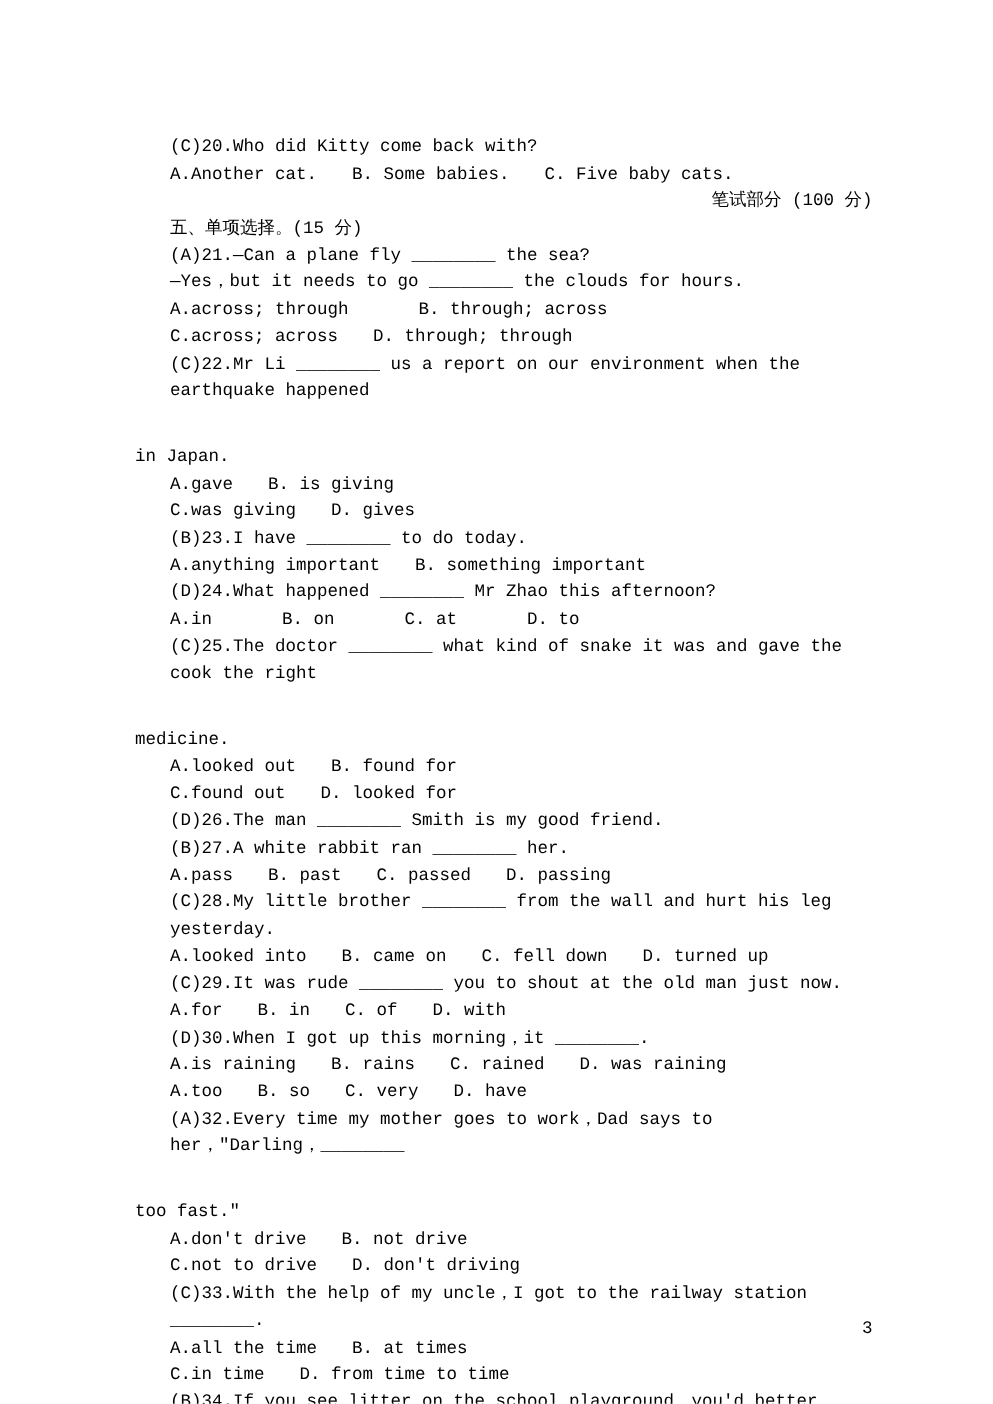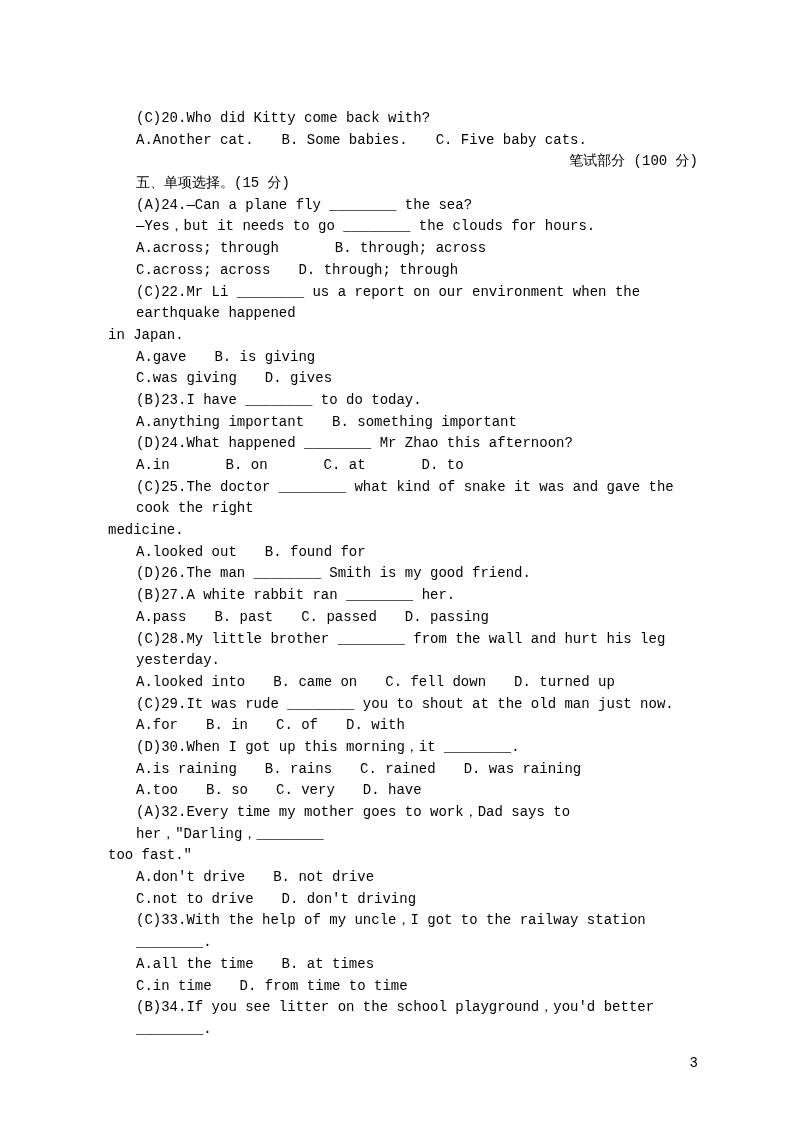--- a/index.html
+++ b/index.html
@@ -15,60 +15,61 @@
     line-height: 1.55;
   }
   .page {
     padding: 108px 96px 72px 108px;
     box-sizing: border-box;
     position: relative;
     height: 100%;
   }
   .line { white-space: pre-wrap; }
   .indent1 { padding-left: 28px; }
-  .indent0 { padding-left: 0; }
+  .indent0 { padding-left: 0; margin-top: 31px; }
   .center { text-align: right; }
   .page-number {
     position: absolute;
     bottom: 48px;
     right: 96px;
     font-size: 14px;
   }
 </style>
 </head>
 <body>
 
 <div class="page">
 
   <div class="line indent1">(C)20.Who did Kitty come back with?</div>
   <div class="line indent1">A.Another cat.　　B. Some babies.　　C. Five baby cats.</div>
 
   <div class="line center">笔试部分 (100 分)</div>
 
   <div class="line indent1">五、单项选择。(15 分)</div>
 
-  <div class="line indent1">(A)24.—Can a plane fly ________ the sea?</div>
+  <div class="line indent1">(A)21.—Can a plane fly ________ the sea?</div>
   <div class="line indent1">—Yes，but it needs to go ________ the clouds for hours.</div>
   <div class="line indent1">A.across; through　　　　B. through; across</div>
   <div class="line indent1">C.across; across　　D. through; through</div>
 
   <div class="line indent1">(C)22.Mr Li ________ us a report on our environment when the earthquake happened</div>
   <div class="line indent0">in Japan.</div>
   <div class="line indent1">A.gave　　B. is giving</div>
   <div class="line indent1">C.was giving　　D. gives</div>
 
   <div class="line indent1">(B)23.I have ________ to do today.</div>
   <div class="line indent1">A.anything important　　B. something important</div>
 
   <div class="line indent1">(D)24.What happened ________ Mr Zhao this afternoon?</div>
   <div class="line indent1">A.in　　　　B. on　　　　C. at　　　　D. to</div>
 
   <div class="line indent1">(C)25.The doctor ________ what kind of snake it was and gave the cook the right</div>
   <div class="line indent0">medicine.</div>
   <div class="line indent1">A.looked out　　B. found for</div>
+  <div class="line indent1">C.found out　　D. looked for</div>
 
   <div class="line indent1">(D)26.The man ________ Smith is my good friend.</div>
 
   <div class="line indent1">(B)27.A white rabbit ran ________ her.</div>
   <div class="line indent1">A.pass　　B. past　　C. passed　　D. passing</div>
 
   <div class="line indent1">(C)28.My little brother ________ from the wall and hurt his leg yesterday.</div>
   <div class="line indent1">A.looked into　　B. came on　　C. fell down　　D. turned up</div>
 
   <div class="line indent1">(C)29.It was rude ________ you to shout at the old man just now.</div>

